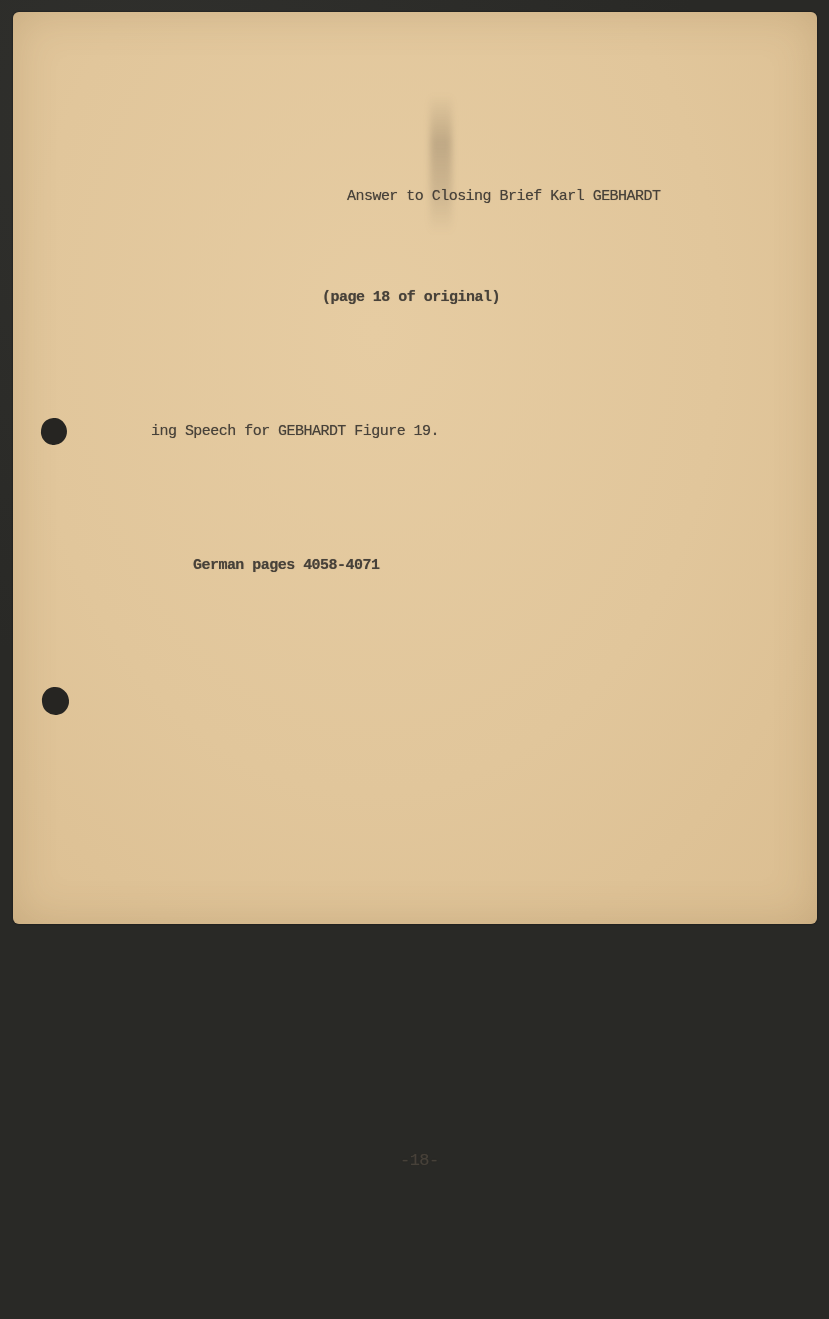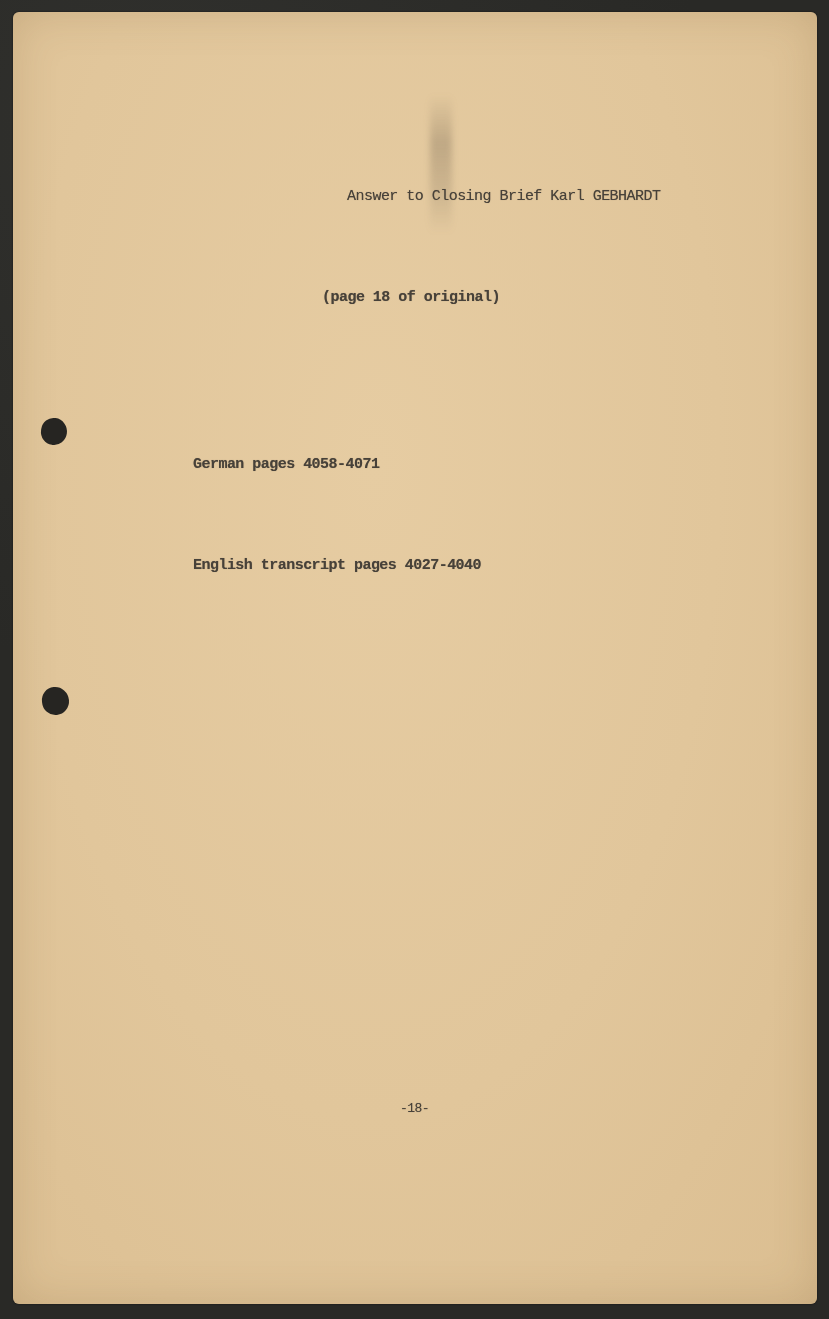--- a/index.html
+++ b/index.html
@@ -19,21 +19,21 @@
     inset: 0;
     background:
       radial-gradient(circle at 20% 10%, rgba(70,70,66,0.25) 0%, rgba(0,0,0,0) 40%),
       #292926;
   }
   .paper {
     position: absolute;
     left: 13px;
     top: 12px;
     width: 804px;
-    height: 1292px;
+    height: 912px;
     border-radius: 6px;
     background:
       radial-gradient(ellipse at 45% 35%, #e6cca2 0%, #e1c69b 55%, #dbbe91 100%);
     box-shadow:
       inset 0 0 45px rgba(115, 85, 45, 0.20),
       0 0 2px rgba(0,0,0,0.6);
   }
   .hole {
     position: absolute;
     background: #262522;
@@ -68,44 +68,44 @@
   }
   .line { height: 33.5px; }
   .title    { padding-left: 196px; }
   .subtitle { padding-left: 171px; font-weight: bold; }
   .body     { padding-left: 0; }
   .list     { padding-left: 22px; }
   .sub      { padding-left: 42px; font-weight: bold; }
   .footer {
     position: absolute;
     left: 387px;
-    top: 1089px;
-    font-size: 13px;
+    top: 1139px;
+    font-size: 17px;
     letter-spacing: -0.53px;
     color: #474139;
     text-shadow: 0 0 0.7px rgba(71,65,57,0.55);
   }
 </style>
 </head>
 <body>
 
 <div class="mat">
   <div class="paper">
 
     <div class="hole hole-top"></div>
     <div class="hole hole-bottom"></div>
     <div class="smudge"></div>
 
     <div class="text-block">
       <div class="line title">Answer to Closing Brief Karl GEBHARDT</div>
       <div class="line subtitle">(page 18 of original)</div>
 
+      <div class="line body">ing Speech for GEBHARDT Figure 19.</div>
 
       <div class="line sub">German pages 4058-4071</div>
-      <div class="line sub">English transcript pages 4027-4040</div>
 
 
       
       
       
       
       
       
       
       

